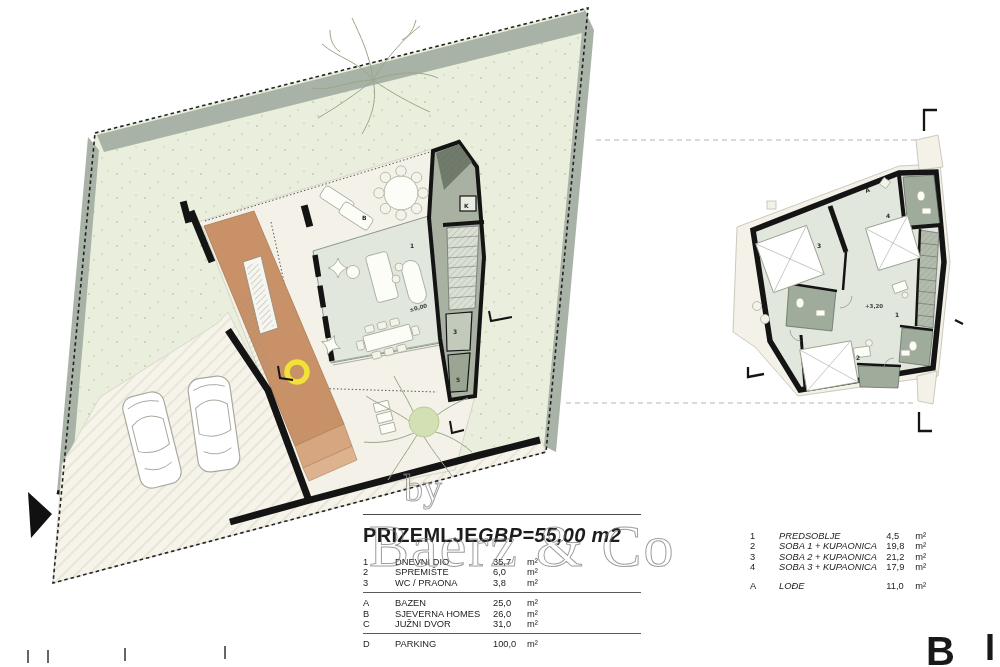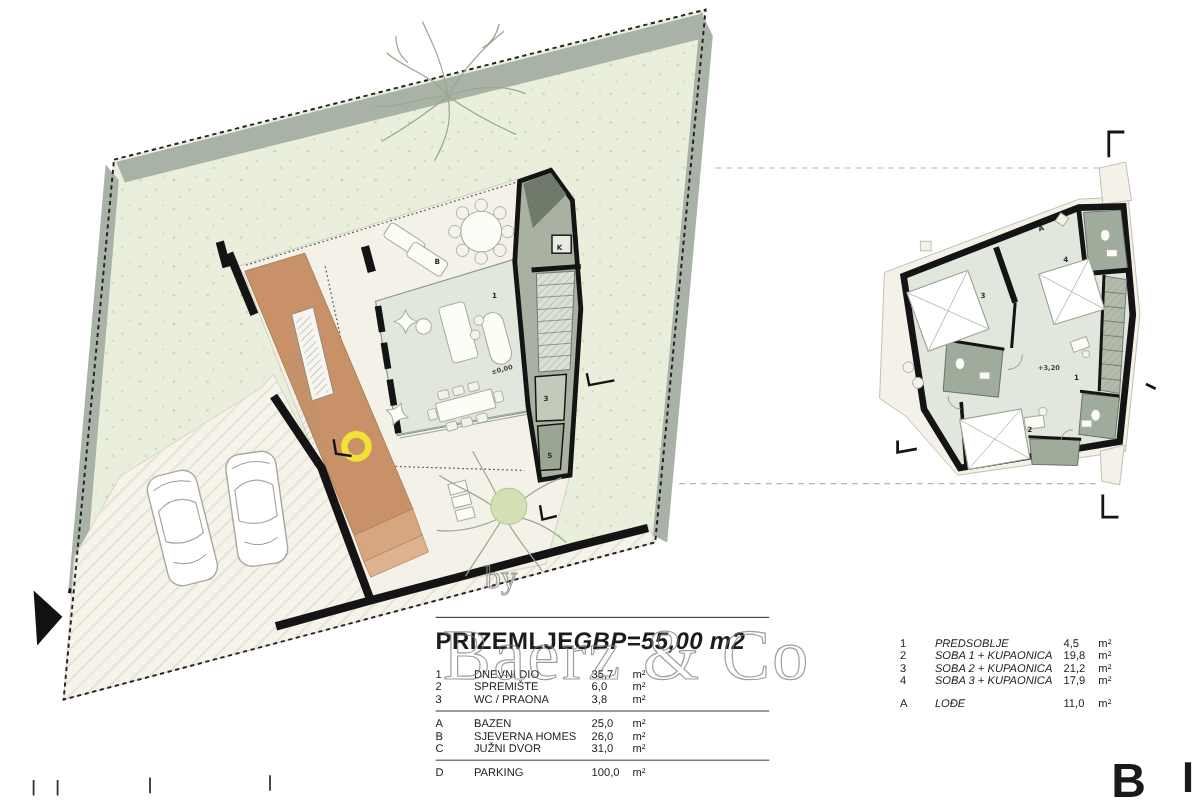--- a/index.html
+++ b/index.html
@@ -30,21 +30,21 @@
   #legend-upper .head .gbp{margin-left:60px;}
   #legend-upper .c-name{width:118px;font-style:italic;}
   #legend-upper .c-area{width:32px;}
   .gap8{height:8px;}
   .divider{border-top:1.2px solid #5a5a5a;margin:4px 0 5px 0;}
 
   
   .wm{position:absolute;z-index:30;pointer-events:none;color:transparent;
       font-family:"Liberation Serif",serif;
       -webkit-text-stroke:1px rgba(125,125,125,0.75);}
-  #wm-by{left:404px;top:466px;font-size:27px;-webkit-text-stroke:1px rgba(140,140,140,0.8);}
+  #wm-by{left:404px;top:466px;font-size:38px;-webkit-text-stroke:1px rgba(140,140,140,0.8);}
   #wm-brand{left:369px;top:512px;font-size:60px;letter-spacing:2px;}
   #wm-tagline{left:379px;top:604px;font-size:24px;letter-spacing:9px;word-spacing:16px;
               -webkit-text-stroke:0.9px rgba(125,125,125,0.75);}
   
   .corner-letter{position:absolute;z-index:25;font-weight:bold;color:#191919;
                  font-family:"Liberation Sans",sans-serif;}
   #corner-b{left:926px;top:629px;font-size:40px;}
   #corner-i{left:985px;top:627px;font-size:36px;}
 </style>
 </head>

